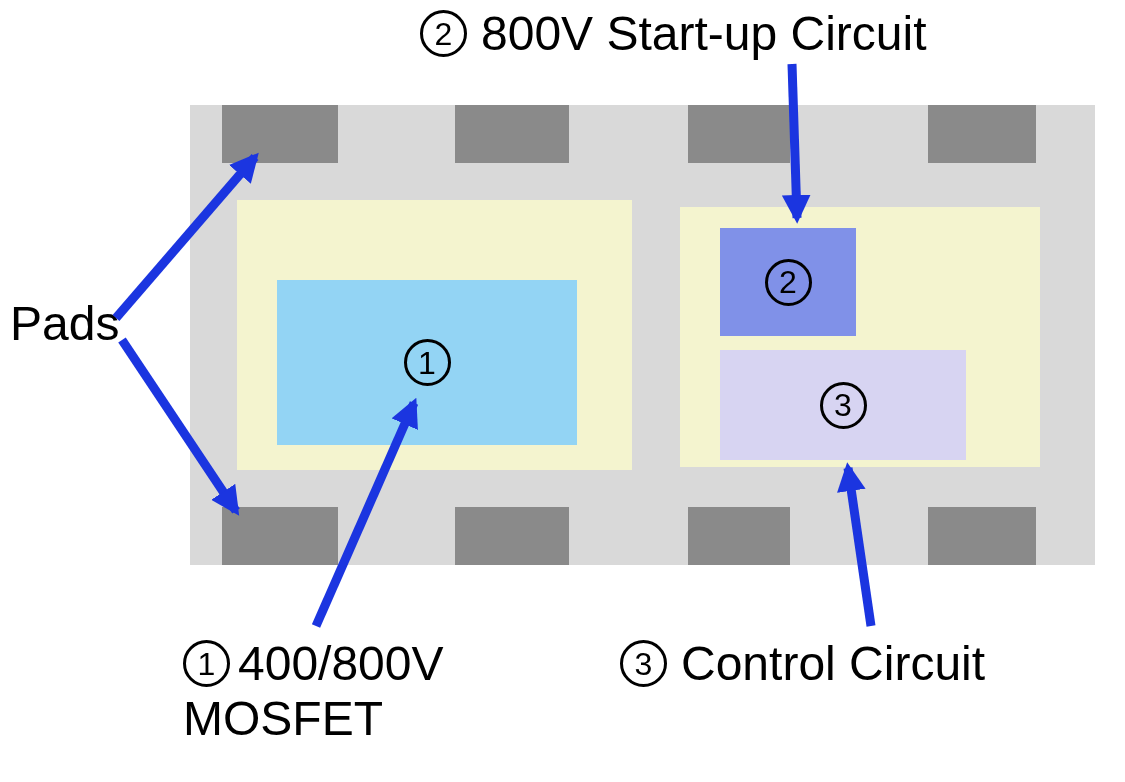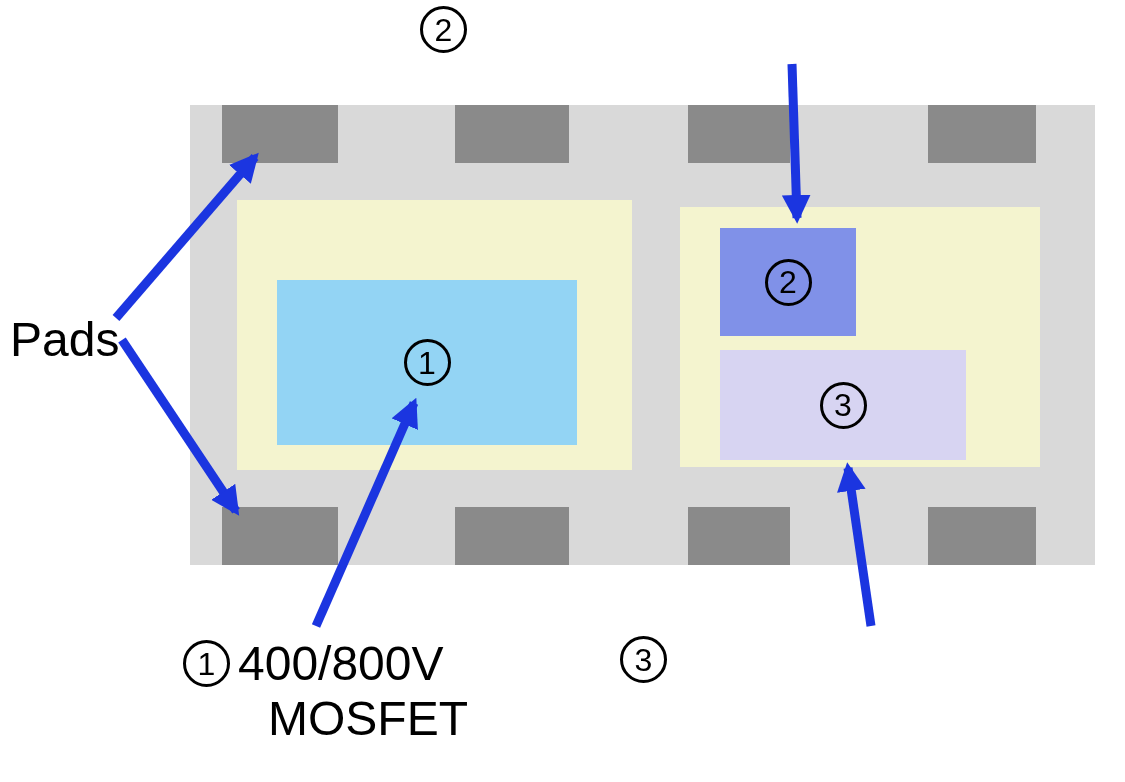--- a/index.html
+++ b/index.html
@@ -57,24 +57,24 @@
     align-items: center;
     justify-content: center;
     font-size: 32px;
     line-height: 1;
     flex: 0 0 auto;
     background: transparent;
   }
   
   .label { position: absolute; font-size: 48px; line-height: 1.15; }
   .label-top   { left: 420px; top: 6px;   display: flex; align-items: center; gap: 14px; }
-  .label-pads  { left: 10px;  top: 312px; }
+  .label-pads  { left: 10px;  top: 296px; }
   .label-bl    { left: 183px; top: 636px; width: 370px; }
   .label-bl .line1 { display: flex; align-items: center; gap: 8px; }
-  .label-bl .line2 { text-align: center; }
+  .label-bl .line2 { }
   .label-br    { left: 620px; top: 636px; display: flex; align-items: center; gap: 14px; }
   
   svg.arrows {
     position: absolute;
     left: 0; top: 0;
     width: 1125px; height: 782px;
     z-index: 5;
     pointer-events: none;
   }
   .arrow {
@@ -118,40 +118,42 @@
   <div class="die control">
     <span class="cnum">
       <span>3</span>
     </span>
   </div>
 
   <div class="label label-top">
     <span class="cnum">
       <span>2</span>
     </span>
+    <span>800V Start-up Circuit</span>
   </div>
 
   <div class="label label-pads">
     <span>Pads</span>
   </div>
 
   <div class="label label-bl">
     <div class="line1">
       <span class="cnum">
         <span>1</span>
       </span>
       <span>400/800V</span>
     </div>
     <div class="line2">MOSFET</div>
   </div>
 
   <div class="label label-br">
     <span class="cnum">
       <span>3</span>
     </span>
+    <span>Control Circuit</span>
   </div>
 
   <svg class="arrows" viewBox="0 0 1125 782" xmlns="http://www.w3.org/2000/svg">
     <defs>
       <marker id="ah" viewBox="0 0 10 10" refX="8" refY="5" markerWidth="3.2" markerHeight="3.2" orient="auto-start-reverse">
         <path class="arrowhead" d="M 0 0 L 10 5 L 0 10 Z"></path>
       </marker>
     </defs>
     <line class="arrow" x1="116" y1="318" x2="255" y2="157"></line>
     <line class="arrow" x1="122" y1="340" x2="236" y2="511"></line>

